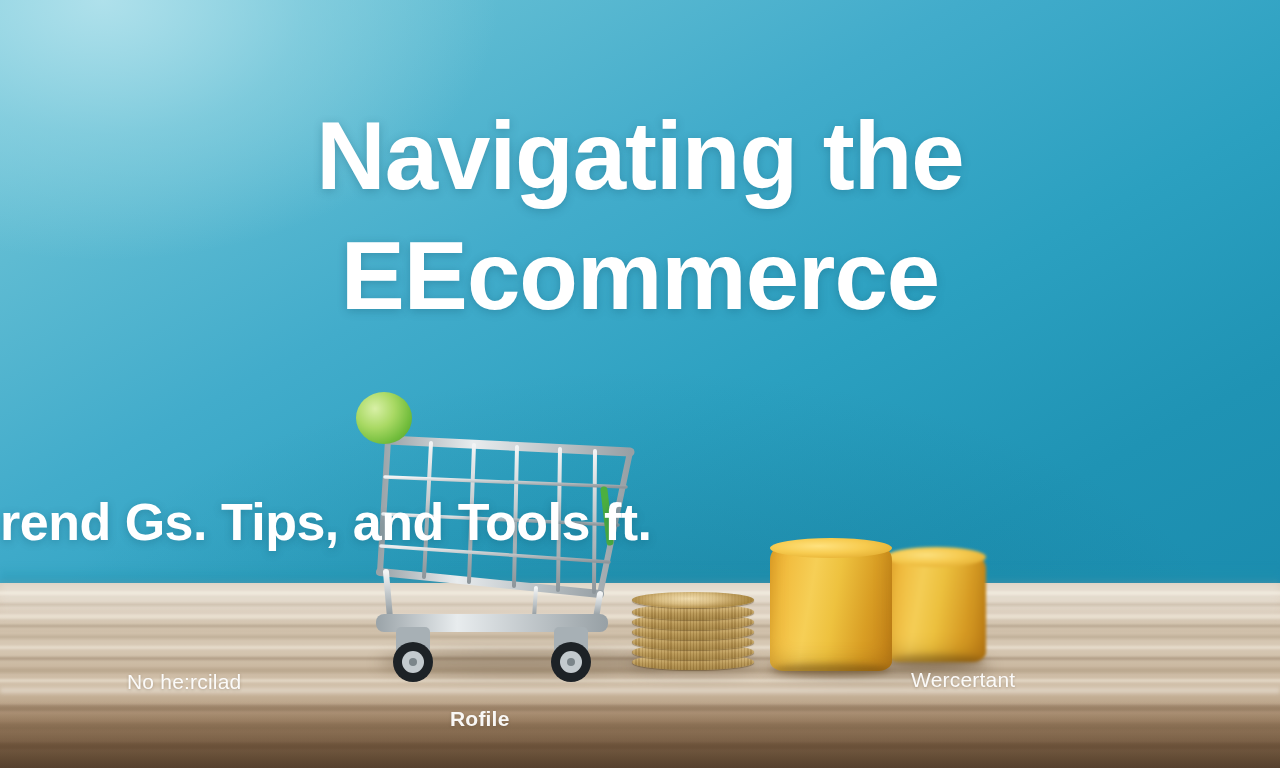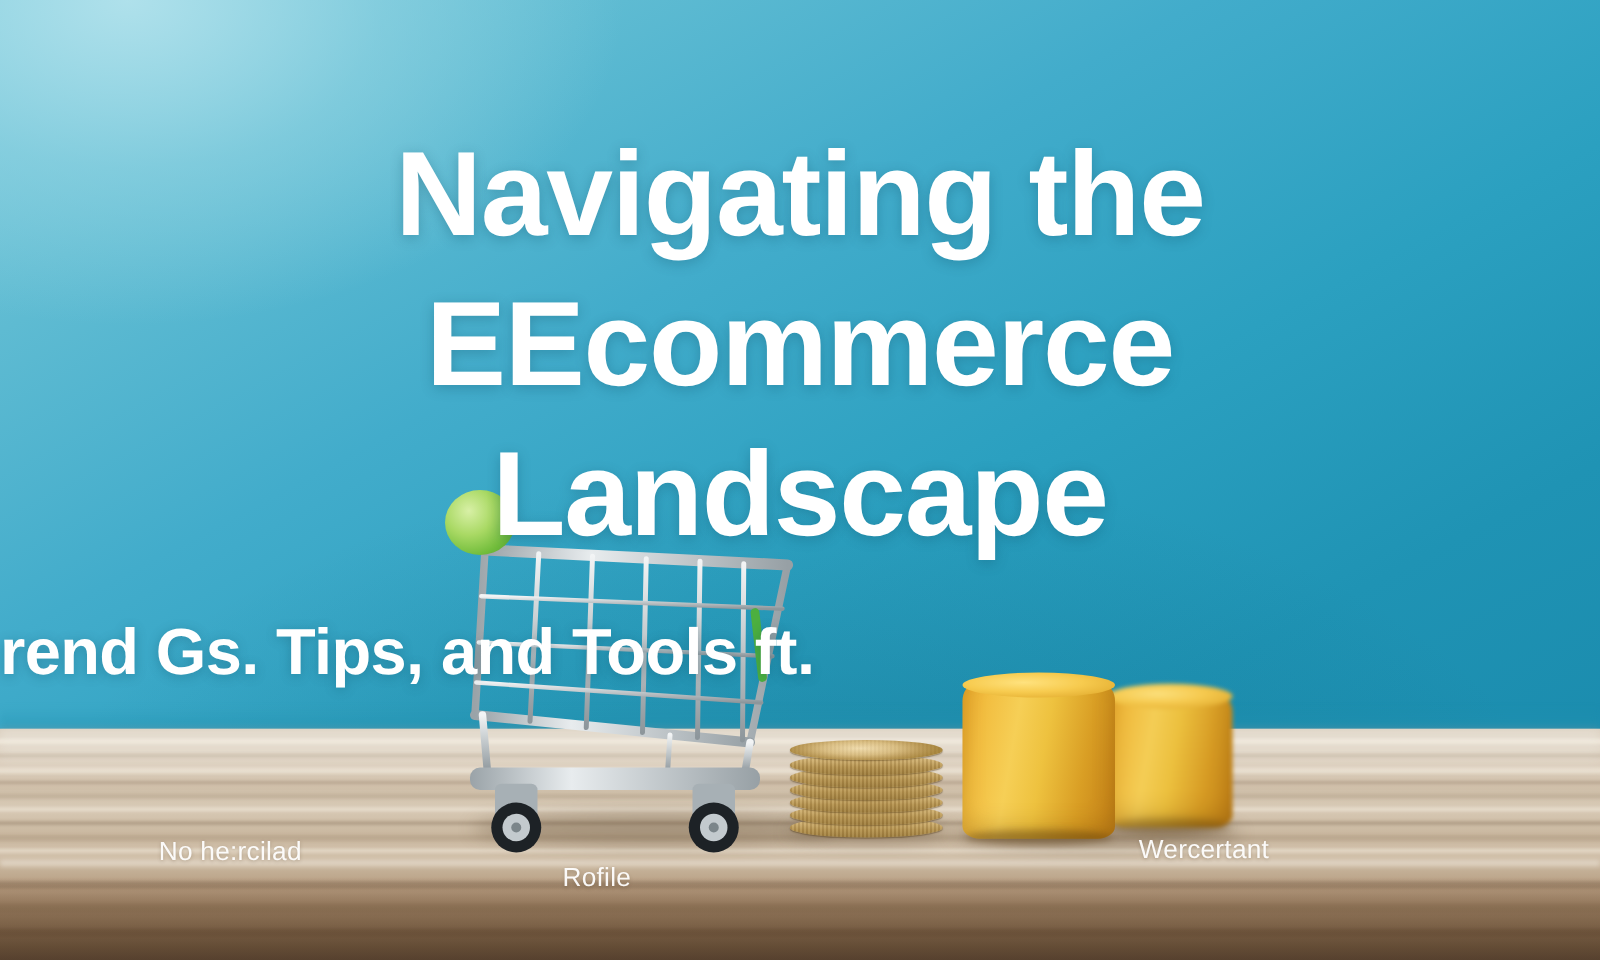--- a/index.html
+++ b/index.html
@@ -249,21 +249,21 @@
     position: absolute;
     color: rgba(255,255,255,0.94);
     font-size: 21px;
     font-weight: 400;
     letter-spacing: 0.2px;
     text-shadow: 0 1px 3px rgba(90,70,45,0.30);
     font-family: "Liberation Sans", sans-serif;
     white-space: nowrap;
   }
   .cap-left   { left: 127px; top: 670px; }
-  .cap-center { left: 450px; top: 691px; }
+  .cap-center { left: 450px; top: 707px; font-weight: bold; }
   .cap-right  { left: 895px; top: 668px; margin-left: 16px; }
 </style>
 </head>
 <body>
 
 <div id="stage">
 
   <div class="bg-teal"></div>
   <div class="horizon"></div>
 
@@ -384,21 +384,20 @@
         <div class="top"></div>
         <div class="base"></div>
     </div>
 
     <div class="apple"></div>
   </div>
 
   <div class="text-layer">
     <div class="headline hl-2">EEcommerce</div>
     <div class="headline hl-1">Navigating the</div>
-    <div class="headline hl-3">Landscape</div>
     <div class="subtitle">rend Gs. Tips, and Tools ft.</div>
 
     <div class="caption cap-left">No he:rcilad</div>
     <div class="caption cap-center">Rofile</div>
     <div class="caption cap-right">Wercertant</div>
   </div>
 
 </div>
 
 </body></html>

